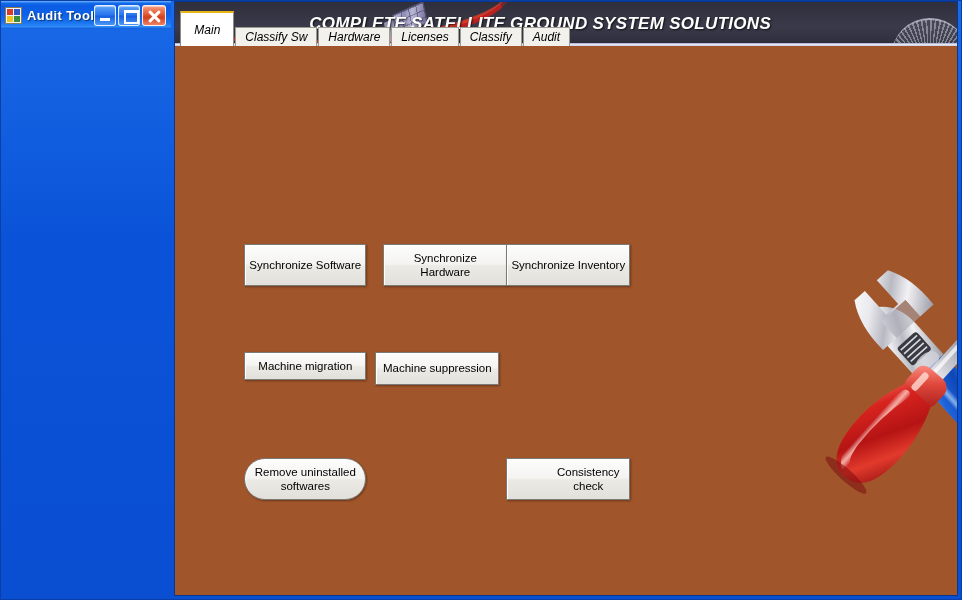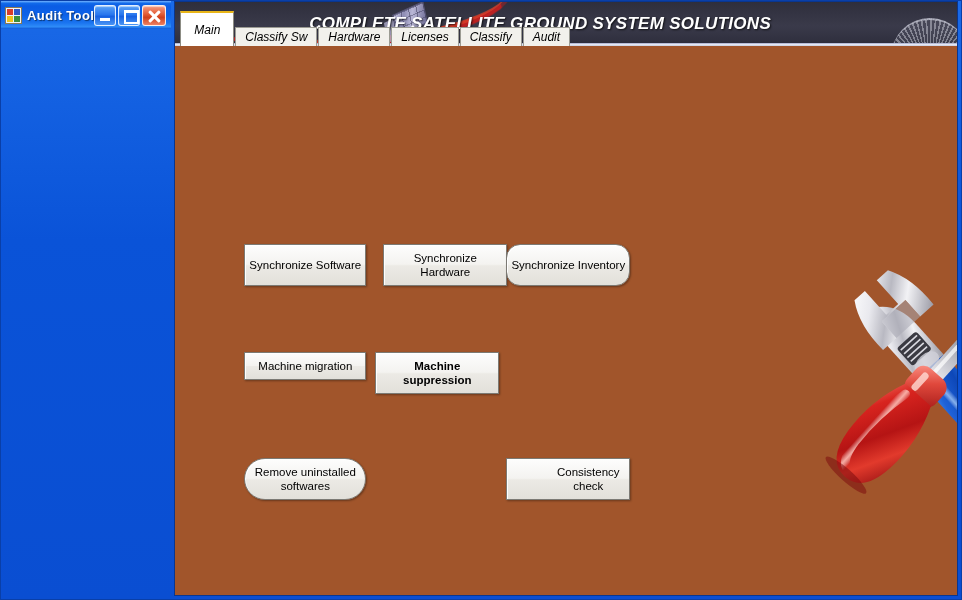--- a/index.html
+++ b/index.html
@@ -390,21 +390,21 @@
           <path d="M133 178 Q118 214 122 252 Q126 288 150 288 Q174 288 178 252
                    Q182 214 167 178 Z" fill="url(#redG)"></path>
           <path d="M140 186 Q132 220 134 254 Q136 276 145 280" stroke="url(#redHi)" stroke-width="9" fill="none" stroke-linecap="round"></path>
           <ellipse cx="150" cy="286" rx="27" ry="6" fill="#7e0c0f" opacity="0.55"></ellipse>
         </g>
       </svg>
 
       <div id="buttons">
           <div class="btn" style="left: 69px; top: 198px; width: 122px; height: 42px;">Synchronize Software</div>
           <div class="btn" style="left: 200px; top: 198px; width: 124px; height: 42px; margin-left: 8px;">Synchronize Hardware</div>
-          <div class="btn" style="left: 331px; top: 198px; width: 124px; height: 42px; border-radius: 14px;">Synchronize Inventory</div>
+          <div class="btn" style="left: 331px; top: 198px; width: 124px; height: 42px;">Synchronize Inventory</div>
           <div class="btn" style="left: 69px; top: 306px; width: 122px; height: 28px;">Machine migration</div>
-          <div class="btn" style="left: 200px; top: 306px; width: 124px; height: 42px; font-weight: bold;">Machine suppression</div>
+          <div class="btn" style="left: 200px; top: 306px; width: 124px; height: 33px;">Machine suppression</div>
           <div class="btn" style="left: 69px; top: 412px; width: 122px; height: 42px; border-radius: 21px;">Remove uninstalled<br>softwares</div>
           <div class="btn" style="left: 331px; top: 412px; width: 124px; height: 42px; padding-left: 44px;">Consistency check</div>
         </div>
     </div>
   </div>
 </div>
 
 </body></html>

